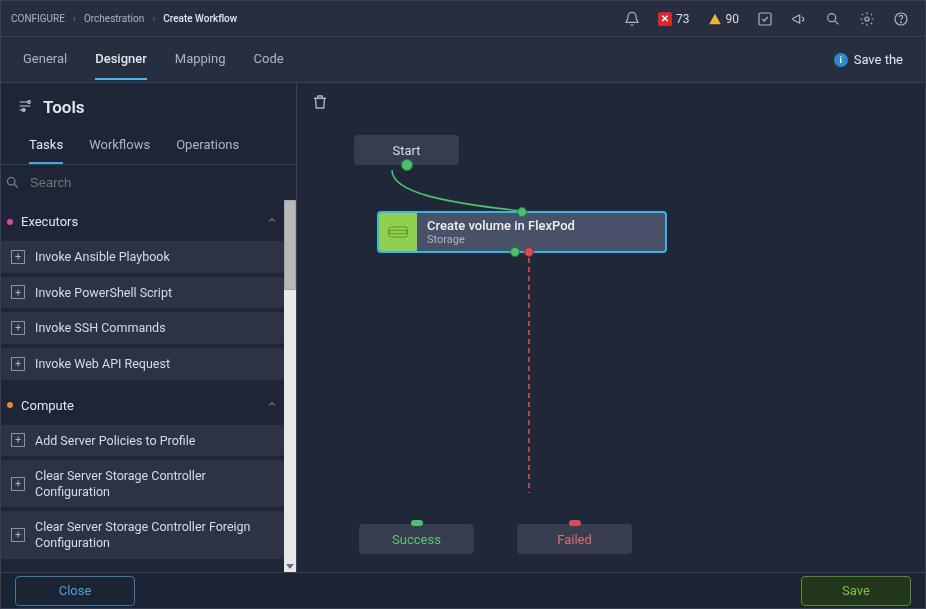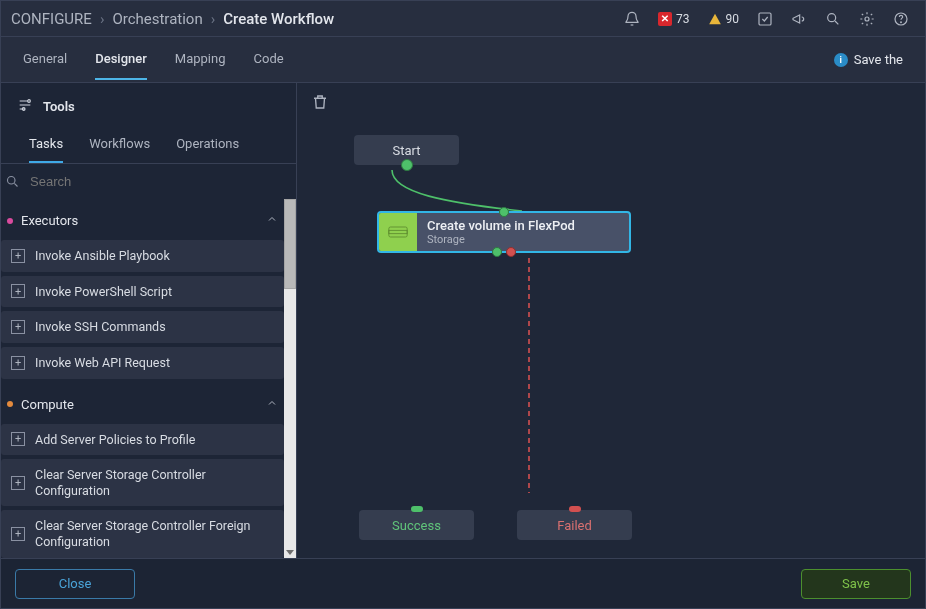--- a/index.html
+++ b/index.html
@@ -13,21 +13,21 @@
   .app { width: 926px; height: 609px; display: flex; flex-direction: column; background: #1c2434; border: 1px solid #384055; }
   
   .topbar {
     height: 36px;
     display: flex;
     align-items: center;
     padding: 0 10px;
     background: #272e3f;
     border-bottom: 1px solid #384055;
   }
-  .breadcrumb { display: flex; align-items: center; gap: 8px; font-size: 15px; color: #aeb4c0; }
+  .breadcrumb { display: flex; align-items: center; gap: 8px; font-size: 10px; color: #aeb4c0; }
   .breadcrumb .current { color: #e3e6ec; font-weight: 500; }
   .breadcrumb .sep { color: #6b7385; }
   .topbar-spacer { flex: 1; }
   .topbar-icons { display: flex; align-items: center; gap: 18px; padding-right: 6px; }
   .icon { width: 16px; height: 16px; display: inline-flex; align-items: center; justify-content: center; }
   .icon svg { stroke: #aeb4c0; }
   .badge-group { display: flex; align-items: center; gap: 4px; font-size: 12px; }
   .badge-red { background: #d9272d; color: #fff; width:14px; height:14px; display:inline-flex; align-items:center; justify-content:center; font-size:10px; font-weight:bold; border-radius:2px;}
   .badge-yel { color: #e9b63a; display:inline-flex; align-items:center;}
   .badge-yel svg { fill:#e9b63a; }
@@ -51,21 +51,21 @@
   
   .tools {
     width: 296px;
     background: #1d2536;
     border-right: 1px solid #384055;
     display: flex;
     flex-direction: column;
   }
   .tools-header { display: flex; align-items: center; gap: 10px; padding: 14px 16px 10px; }
   .tools-header .hicon svg { stroke:#cbd0da; }
-  .tools-header .title { font-weight: 600; font-size: 13px; color: #e3e6ec;}
+  .tools-header .title { font-weight: 600; font-size: 17px; color: #e3e6ec;}
   .tools-tabs { display: flex; gap: 26px; padding: 0 28px; border-bottom: 1px solid #384055; }
   .tools-tabs .ttab { padding: 10px 0; font-size: 13px; color: #aeb4c0; cursor: pointer; border-bottom: 2px solid transparent;}
   .tools-tabs .ttab.active { color: #e3e6ec; border-bottom: 2px solid #3fa9e6; }
   .tools-search { display: flex; align-items: center; gap: 10px; padding: 10px 4px; color: #8a91a2; }
   .tools-search svg { stroke:#8a91a2; }
   .tools-search input { background: transparent; border: none; outline: none; color: #d8dce3; font-size: 13px; flex:1; }
   .tools-body { flex: 1; overflow: hidden; position:relative; padding-left:6px;padding-right:0;}
   .tools-scroll { position:absolute; inset:0; overflow:hidden; padding: 6px 12px 10px 0;}
   .scrolltrack { position:absolute; right:0; top:0; bottom:0; width:12px; background:#e8e8e8;}
   .scrollthumb { position:absolute; right:0; top:0; width:12px; height:90px; background:#b9b9b9; border:1px solid #a5a5a5;}
@@ -86,38 +86,38 @@
   .task-item .plus { width:14px;height:14px;border:1px solid #8a91a2;display:flex;align-items:center;justify-content:center;font-size:11px;color:#aeb4c0;flex-shrink:0;}
 
   
   .canvas { flex:1; position:relative; background:#1f2738; }
   .canvas-toolbar { position:absolute; top:10px; left:14px; }
   .canvas-toolbar .trash svg{stroke:#aeb4c0;}
   svg.connectors { position:absolute; inset:0; width:100%; height:100%; pointer-events:none;}
   .node { position:absolute; border-radius:4px; font-size:13px; }
   .node.start { left:57px; top:52px; width:105px; height:30px; background:#353d4f; display:flex; align-items:center; justify-content:center; color:#d8dce3;}
   .node.start::after{content:"";position:absolute;bottom:-6px;left:50%;transform:translateX(-50%);width:10px;height:10px;border-radius:50%;background:#4ec06a;border:1px solid #2e7a42;}
-  .node.task { left:80px; top:128px; width:254px; height:42px; background:#485168; border:2px solid #32b6e6; display:flex; align-items:center;}
+  .node.task { left:80px; top:128px; width:290px; height:42px; background:#485168; border:2px solid #32b6e6; display:flex; align-items:center;}
   .node.task .ticon{width:38px;height:100%;background:#8fd04e;border-radius:2px 0 0 2px;display:flex;align-items:center;justify-content:center;}
   .node.task .ticon svg{stroke:#5c8a2e;fill:none;}
   .node.task .tbody{padding:4px 10px;display:flex;flex-direction:column;}
   .node.task .tbody .t1{color:#eef0f4;font-weight:500;font-size:13px;}
   .node.task .tbody .t2{color:#aeb4c0;font-size:11px;}
   .node.task .port-in{position:absolute;top:-6px;left:50%;transform:translateX(-50%);width:10px;height:10px;border-radius:50%;background:#4ec06a;border:1px solid #2e7a42;}
   .node.task .port-out-s{position:absolute;bottom:-6px;left:calc(50% - 12px);width:10px;height:10px;border-radius:50%;background:#4ec06a;border:1px solid #2e7a42;}
   .node.task .port-out-f{position:absolute;bottom:-6px;left:calc(50% + 2px);width:10px;height:10px;border-radius:50%;background:#d25050;border:1px solid #922f2f;}
   .node.end { bottom: 18px; width:115px; height:30px; background:#353d4f; display:flex; align-items:center; justify-content:center;}
   .node.end.success{ left:62px; color:#60c47a;}
   .node.end.failed{ left:220px; color:#d97070;}
   .node.end::before{content:"";position:absolute;top:-4px;left:50%;transform:translateX(-50%);width:12px;height:6px;border-radius:3px;}
   .node.end.success::before{background:#4ec06a;}
   .node.end.failed::before{background:#d25050;}
 
   
-  .footer { height:50px; border-top:1px solid #384055; background:#1c2434; display:flex; align-items:center; padding:0 14px; gap:10px;}
+  .footer { height:36px; border-top:1px solid #384055; background:#1c2434; display:flex; align-items:center; padding:0 14px; gap:10px;}
   .footer .sp{flex:1;}
   .btn { height:30px; padding: 0 22px; border-radius:4px; background:transparent; font-size:13px; cursor:pointer; display:flex; align-items:center; justify-content:center;}
   .btn.close { border:1px solid #3a7aa8; color:#4aa3d8; min-width:120px;}
   .btn.save { border:1px solid #4c8f2e; background:#23361c; color:#7fc24a; min-width:110px;}
 </style>
 </head>
 <body>
 
 <div class="app">
 

